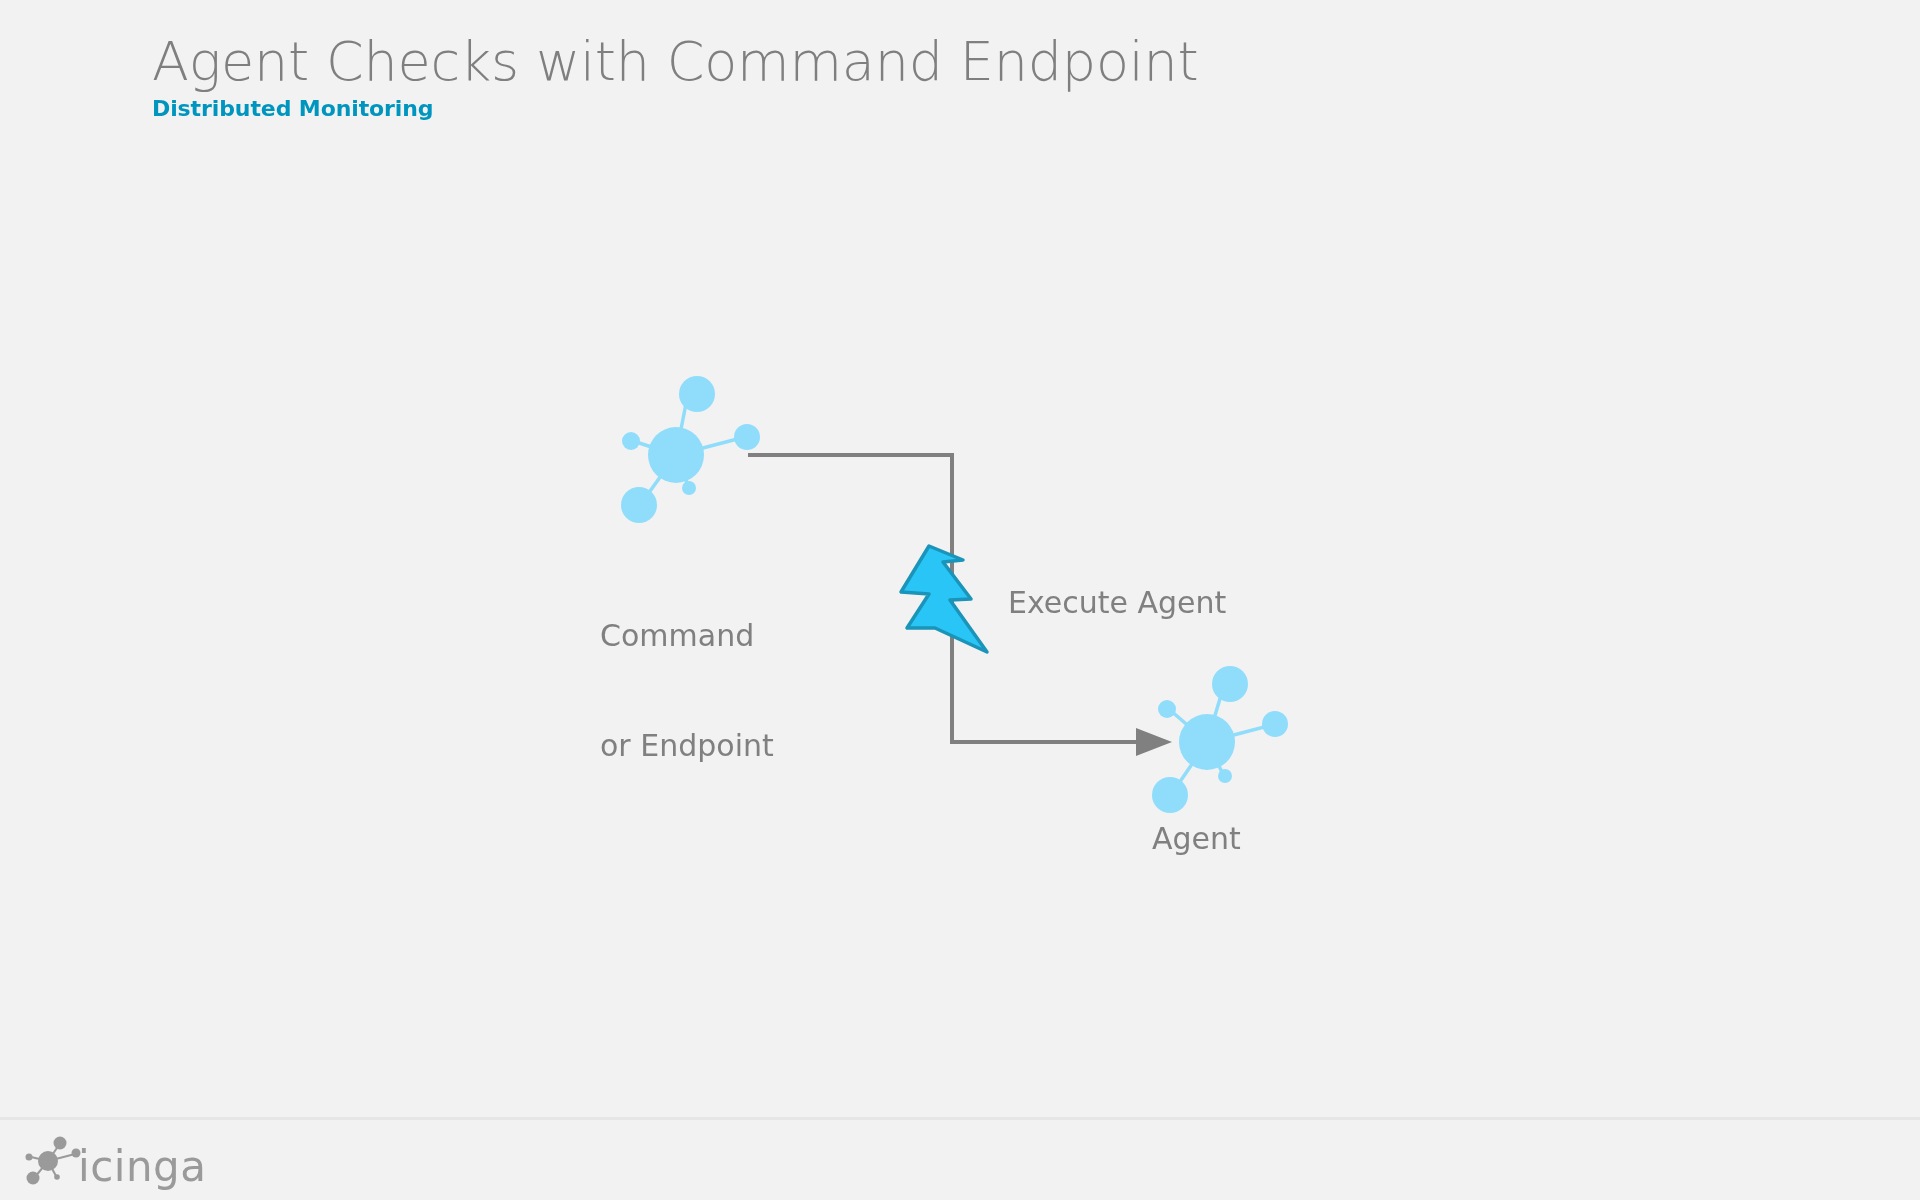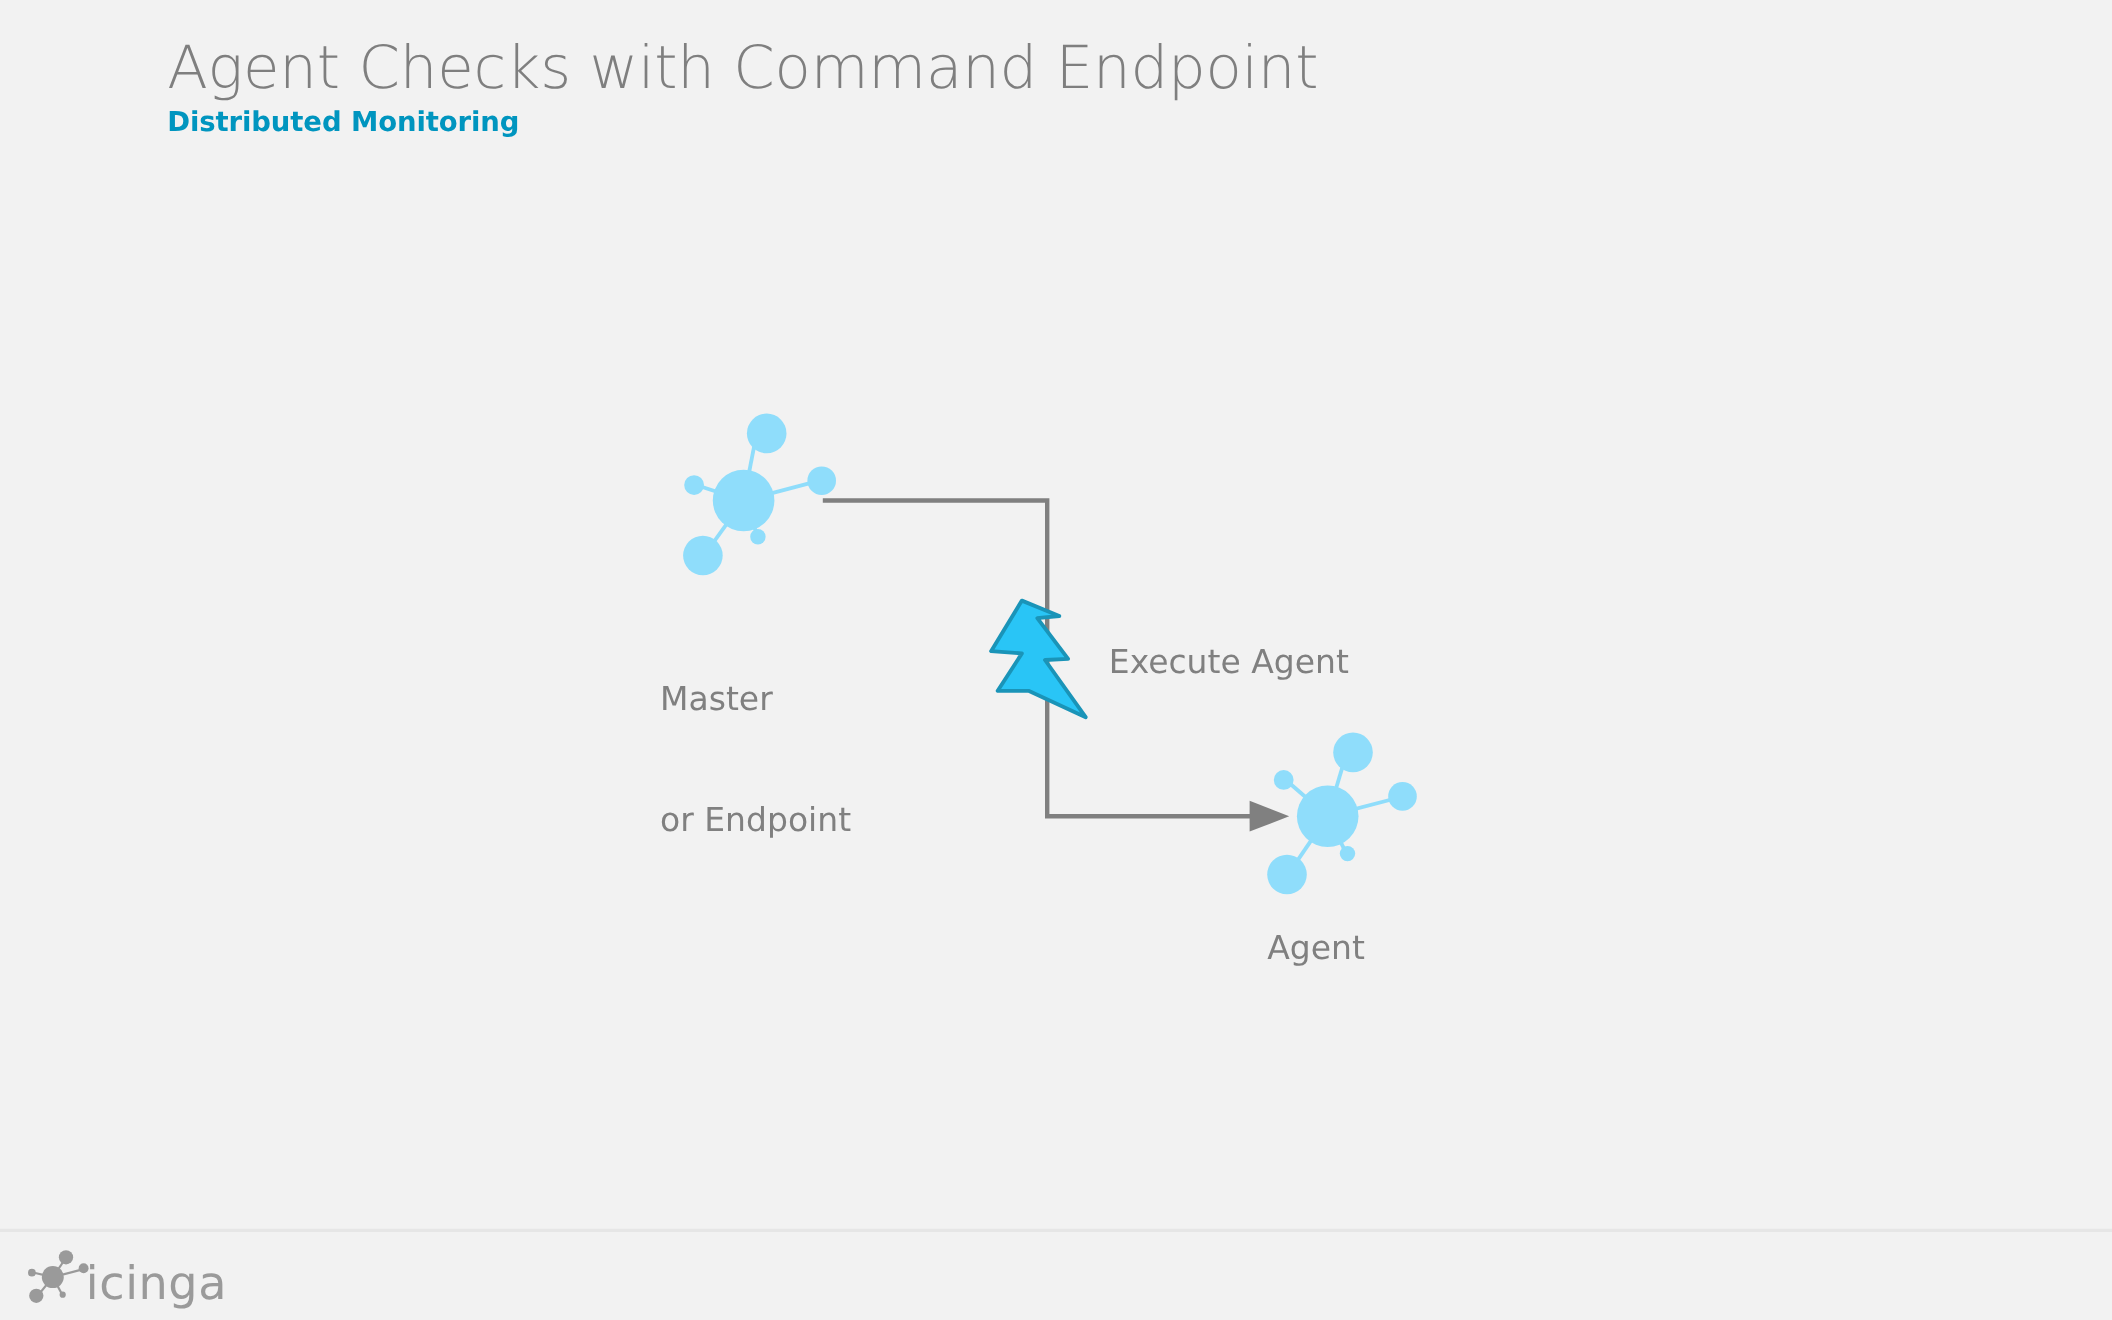--- a/index.html
+++ b/index.html
@@ -21,21 +21,21 @@
     font-family:"DejaVu Sans", sans-serif;
     font-size:54px;
     font-weight:300;
     color:#7f7f7f;
     letter-spacing:-0.2px;
     line-height:1.04;
     white-space:nowrap;
   }
   #slide-subtitle {
     font-family:"DejaVu Sans", sans-serif;
-    font-size:25px;
+    font-size:22px;
     font-weight:bold;
     color:#0095bf;
     margin-top:6px;
     letter-spacing:-0.1px;
     white-space:nowrap;
   }
 
   
   #diagram {
     position:absolute; left:0; top:0;
@@ -48,21 +48,21 @@
     position:absolute;
     font-family:"DejaVu Sans", sans-serif;
     font-size:30px;
     font-weight:400;
     color:#808080;
     line-height:1.22;
     white-space:pre;
   }
   #label-master   { left:600px; top:545px; }
   #label-execute  { left:1008px; top:585px; }
-  #label-agent    { left:1152px; top:845px; }
+  #label-agent    { left:1152px; top:821px; }
 
   
   #footer-divider {
     position:absolute; left:0; top:1117px;
     width:1920px; height:3px;
     background:#e6e6e6;
   }
   #footer-logo {
     position:absolute; left:18px; top:1131px;
     width:200px; height:62px;
@@ -125,21 +125,21 @@
                L 940 634
                L 992 658
                L 955 606
                L 976 605
                L 948 568
                L 968 566 Z" fill="#29c5f6" stroke="#1a94b8" stroke-width="3.5" stroke-linejoin="round" transform="translate(-5,-6)"></path>
     </g>
   </svg>
 
   <div class="diagram-label" id="label-master">
-    <div>Master</div>
+    <div>Command</div>
     <div>or Endpoint</div>
   </div>
 
   <div class="diagram-label" id="label-execute">Execute Agent</div>
 
   <div class="diagram-label" id="label-agent">Agent</div>
 
   <div id="footer-divider"></div>
 
   <svg id="footer-logo" viewBox="0 0 200 62">

